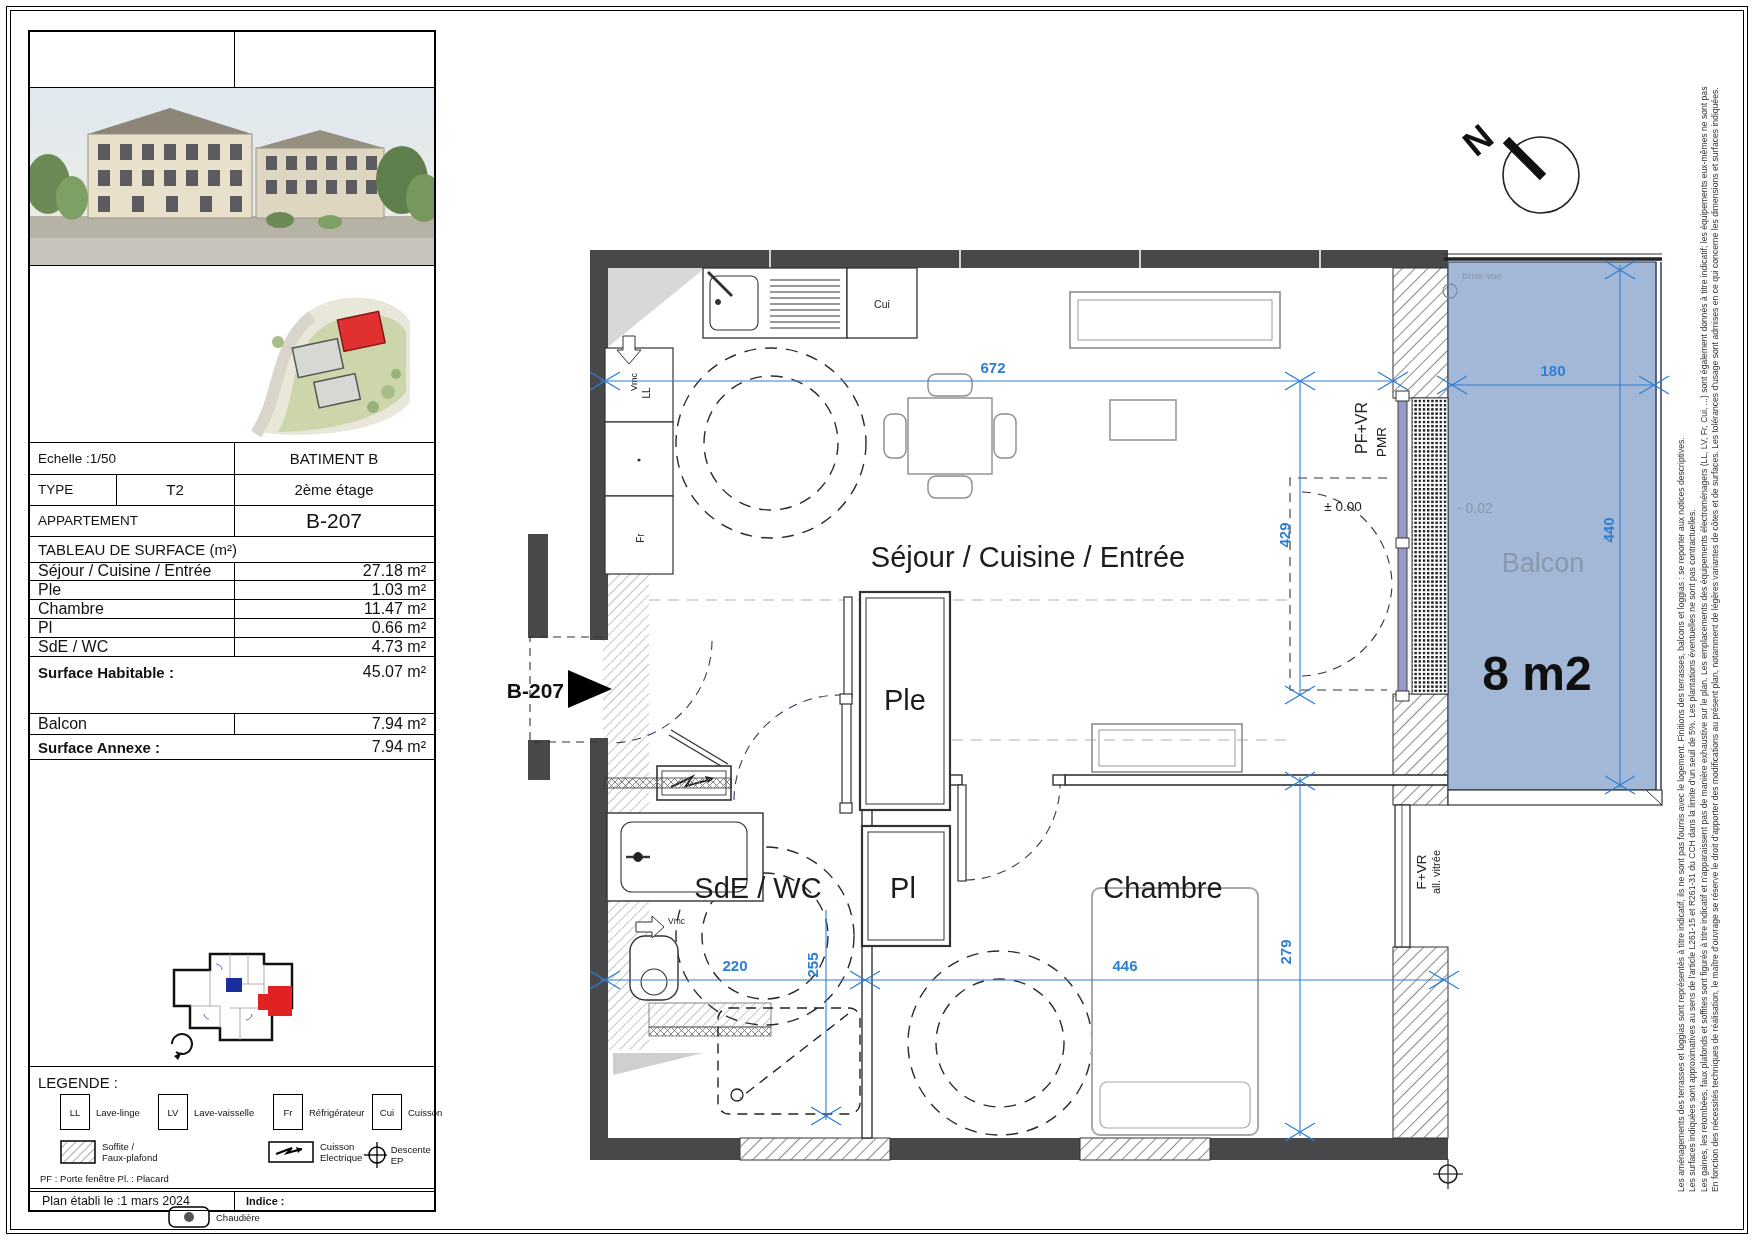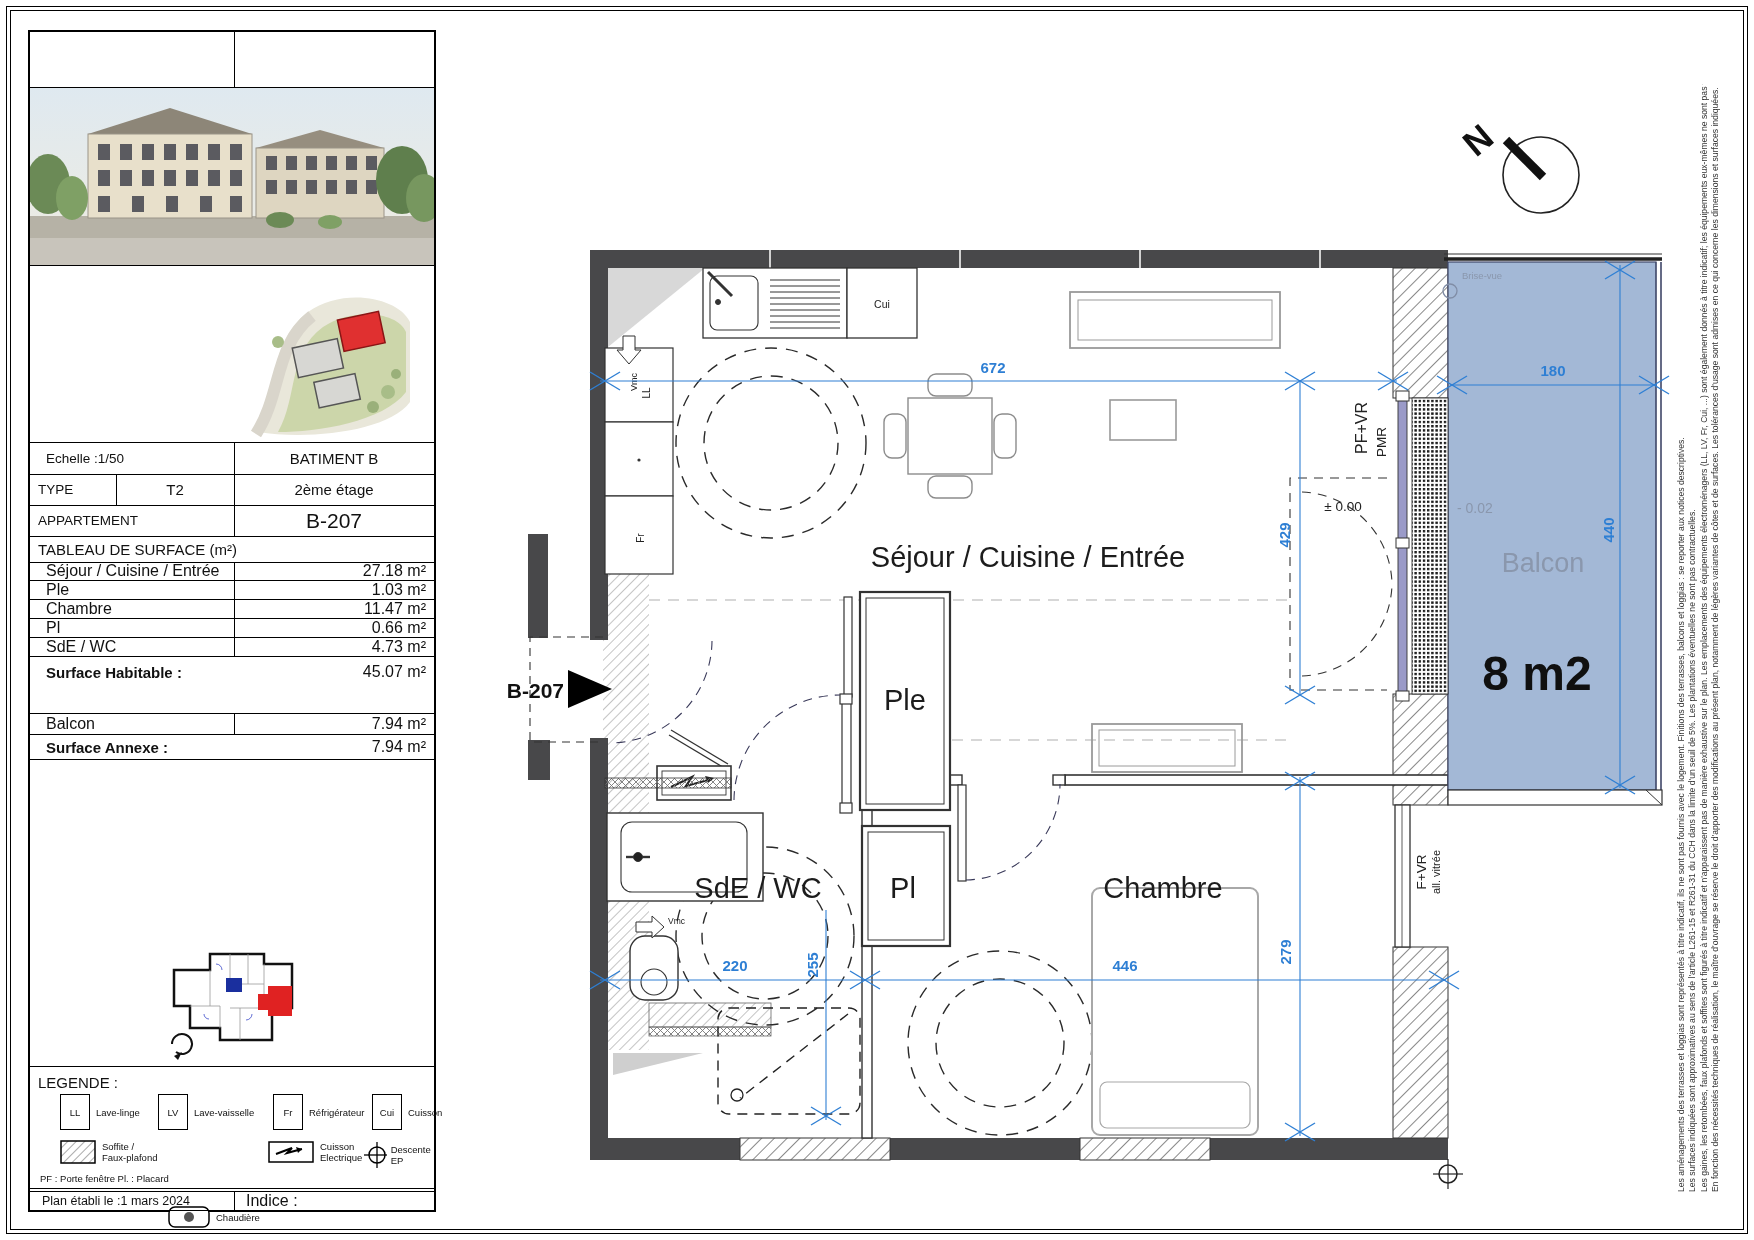--- a/index.html
+++ b/index.html
@@ -2,21 +2,21 @@
 <html><head>
 <meta charset="utf-8">
 <style>
   * { margin:0; padding:0; box-sizing:border-box; }
   html,body { background:#fff; }
   body { font-family:"Liberation Sans", sans-serif; width:1754px; height:1240px; position:relative; overflow:hidden; color:#111; }
   .abs { position:absolute; }
   .frame { position:absolute; border:1px solid #000; pointer-events:none; }
   #panel { position:absolute; left:28px; top:30px; width:408px; height:1182px; border:2px solid #000; background:#fff; }
   .cell { position:absolute; font-size:14px; } .bB { border-bottom:1px solid #000; }
-  .row { position:absolute; left:0; width:100%; display:flex; align-items:center;padding-left:8px; }
+  .row { position:absolute; left:0; width:100%; display:flex; align-items:center; }
   .vline { position:absolute; width:1px; background:#000; }
   .hline { position:absolute; height:1px; background:#000; }
   .lbl { padding-left:8px; }
   .val { text-align:right; padding-right:8px; flex:1; }
   .bold { font-weight:bold; }
   svg text { font-family:"Liberation Sans", sans-serif; }
   .dimtxt { font-weight:bold; fill:#2e7fd4; font-size:15px; }
   .roomtxt { fill:#1c1c1c; font-size:29px; }
   .graytxt { fill:#8a97ad; }
   #disclaimer { position:absolute; left:1676px; top:1192px; width:1108px;
@@ -244,21 +244,21 @@
   </div>
 
   <div class="abs notes" style="left:10px;top:1140px;width:392px;">
     <div>PF : Porte fenêtre    Pl. : Placard</div>
   </div>
 
   <div class="hline" style="left:0;top:1156px;width:404px;"></div>
   <div class="hline" style="left:0;top:1159px;width:404px;"></div>
   <div class="cell" style="left:12px;top:1159px;width:192px;height:19px;display:flex;align-items:center;font-size:12.5px;">Plan établi le :1 mars 2024</div>
   <div class="vline" style="left:204px;top:1159px;height:19px;"></div>
-  <div class="cell" style="left:216px;top:1159px;width:120px;height:19px;display:flex;align-items:center;font-size:16px;">Indice :</div>
+  <div class="cell" style="left:216px;top:1159px;width:120px;height:19px;display:flex;align-items:center;font-size:11px;font-weight:bold;">Indice :</div>
   <div class="hline" style="left:0;top:1178px;width:404px;"></div>
 </div>
 
 <svg class="abs" style="left:440px;top:110px;" width="1290" height="1100" viewBox="0 0 1290 1100">
   <defs>
     <pattern id="hatch" width="7" height="7" patternUnits="userSpaceOnUse" patternTransform="rotate(45)">
       <line x1="0" y1="0" x2="0" y2="7" stroke="#8a8a8a" stroke-width="1"></line>
     </pattern>
     <pattern id="hatchWall" width="9" height="9" patternUnits="userSpaceOnUse" patternTransform="rotate(45)">
       <line x1="0" y1="0" x2="0" y2="9" stroke="#555" stroke-width="1.4"></line>

